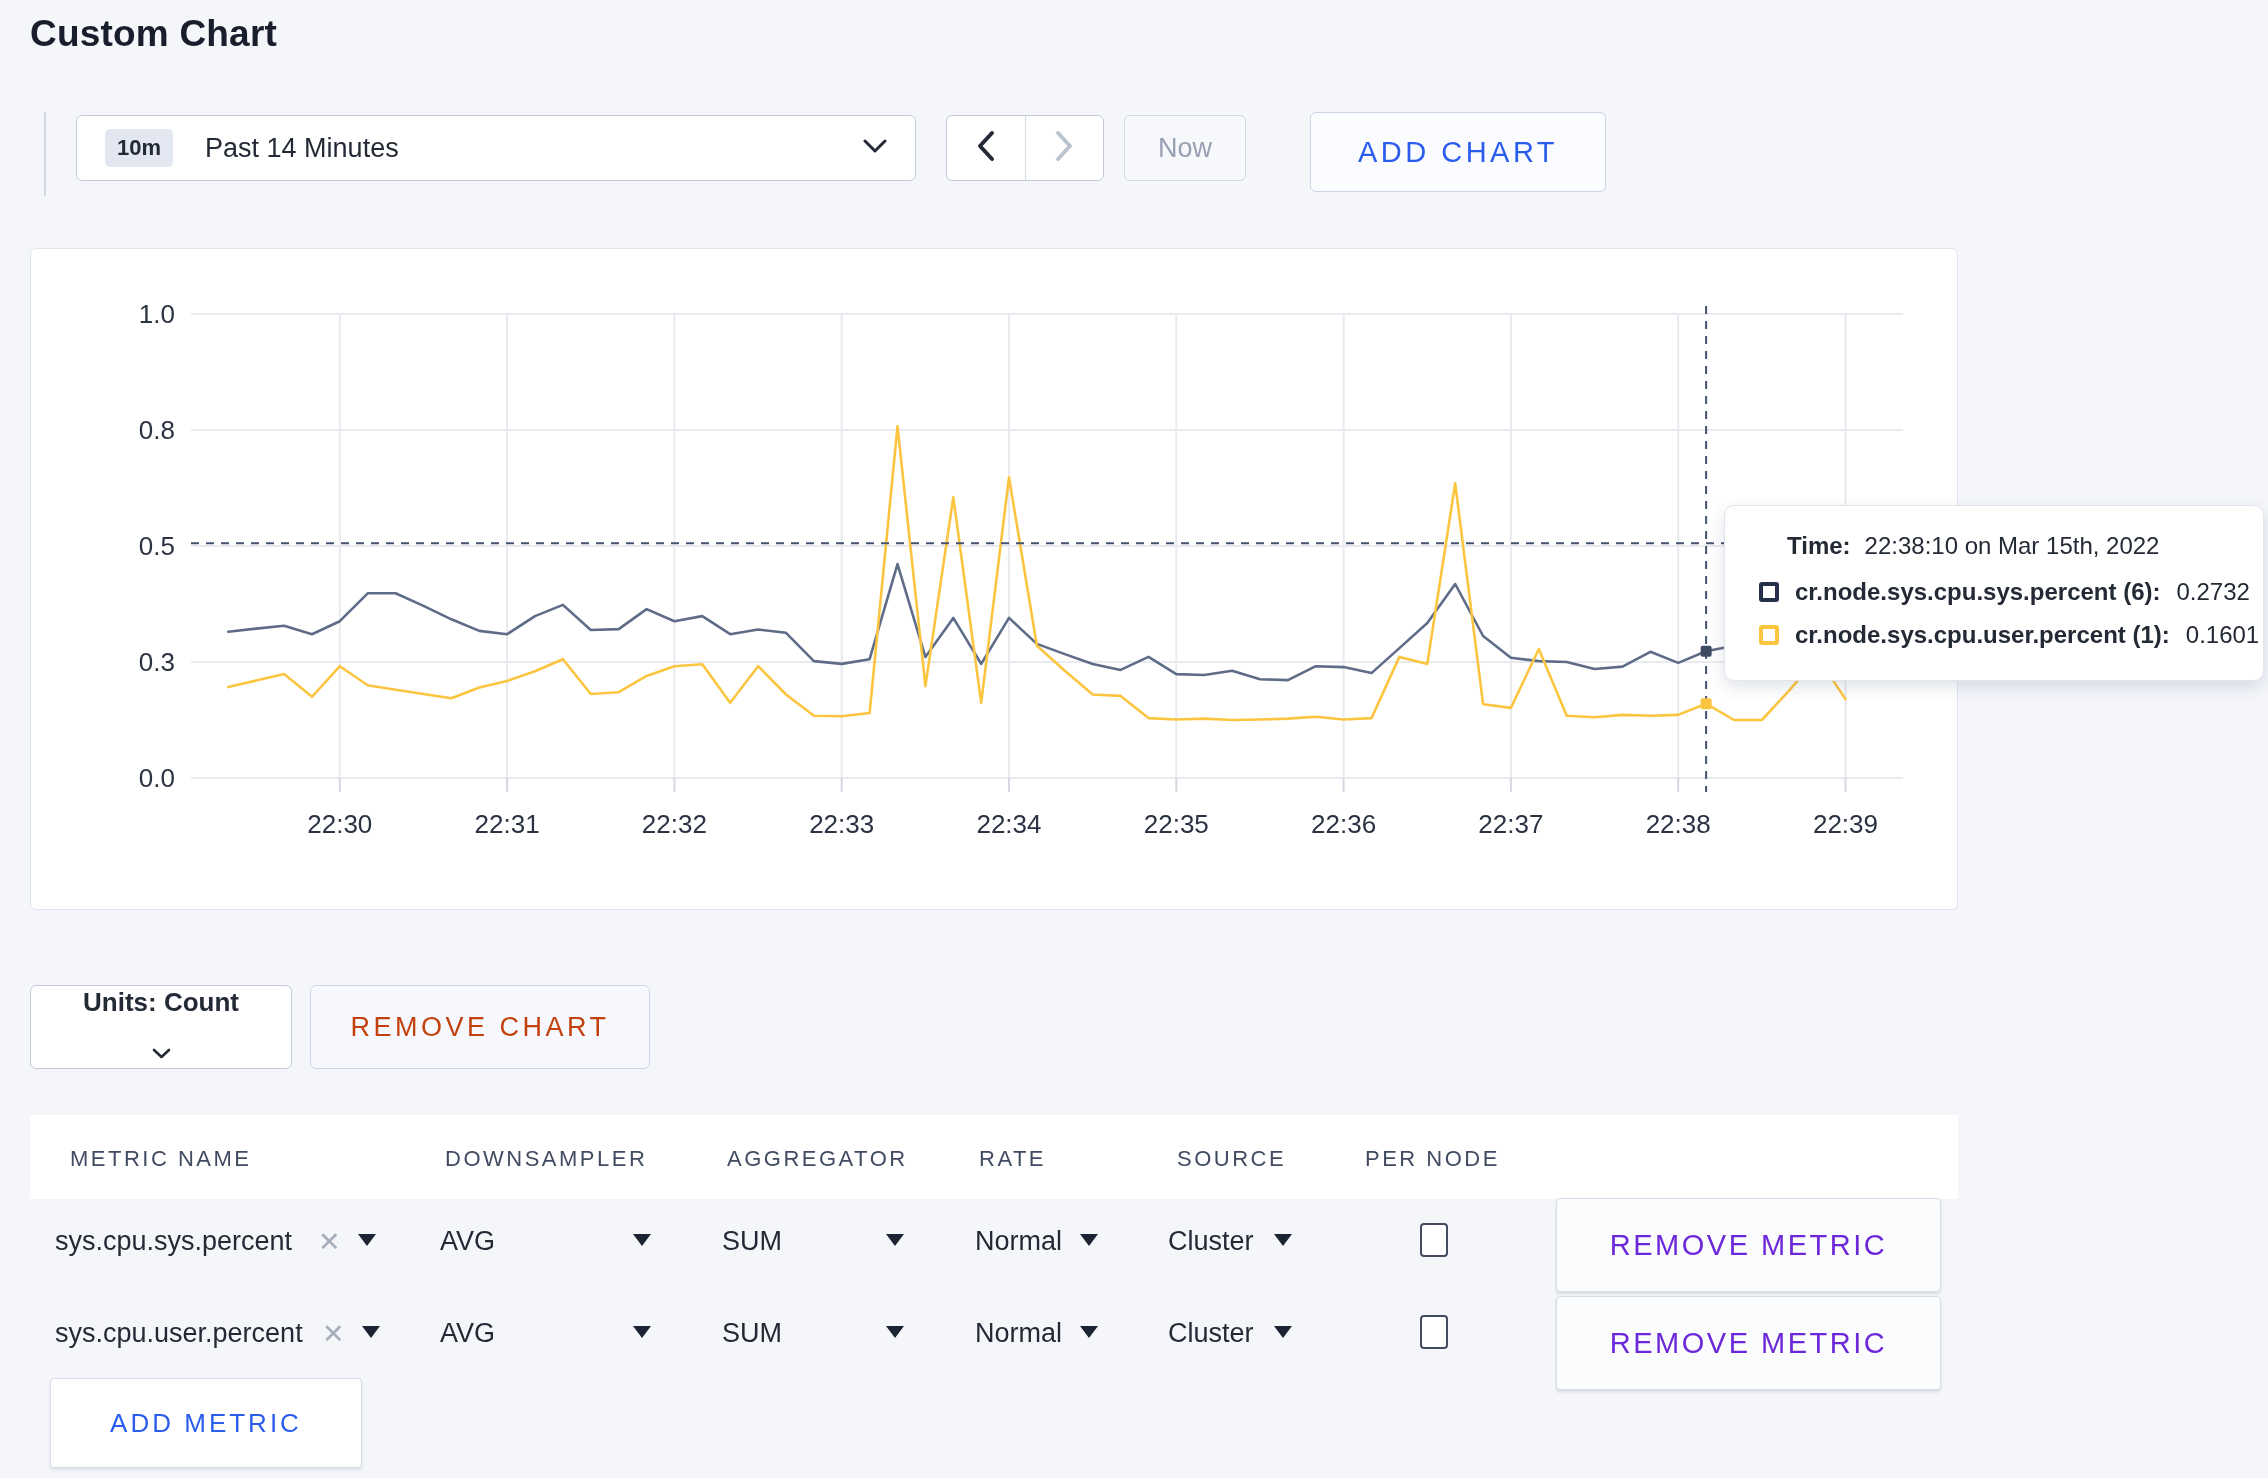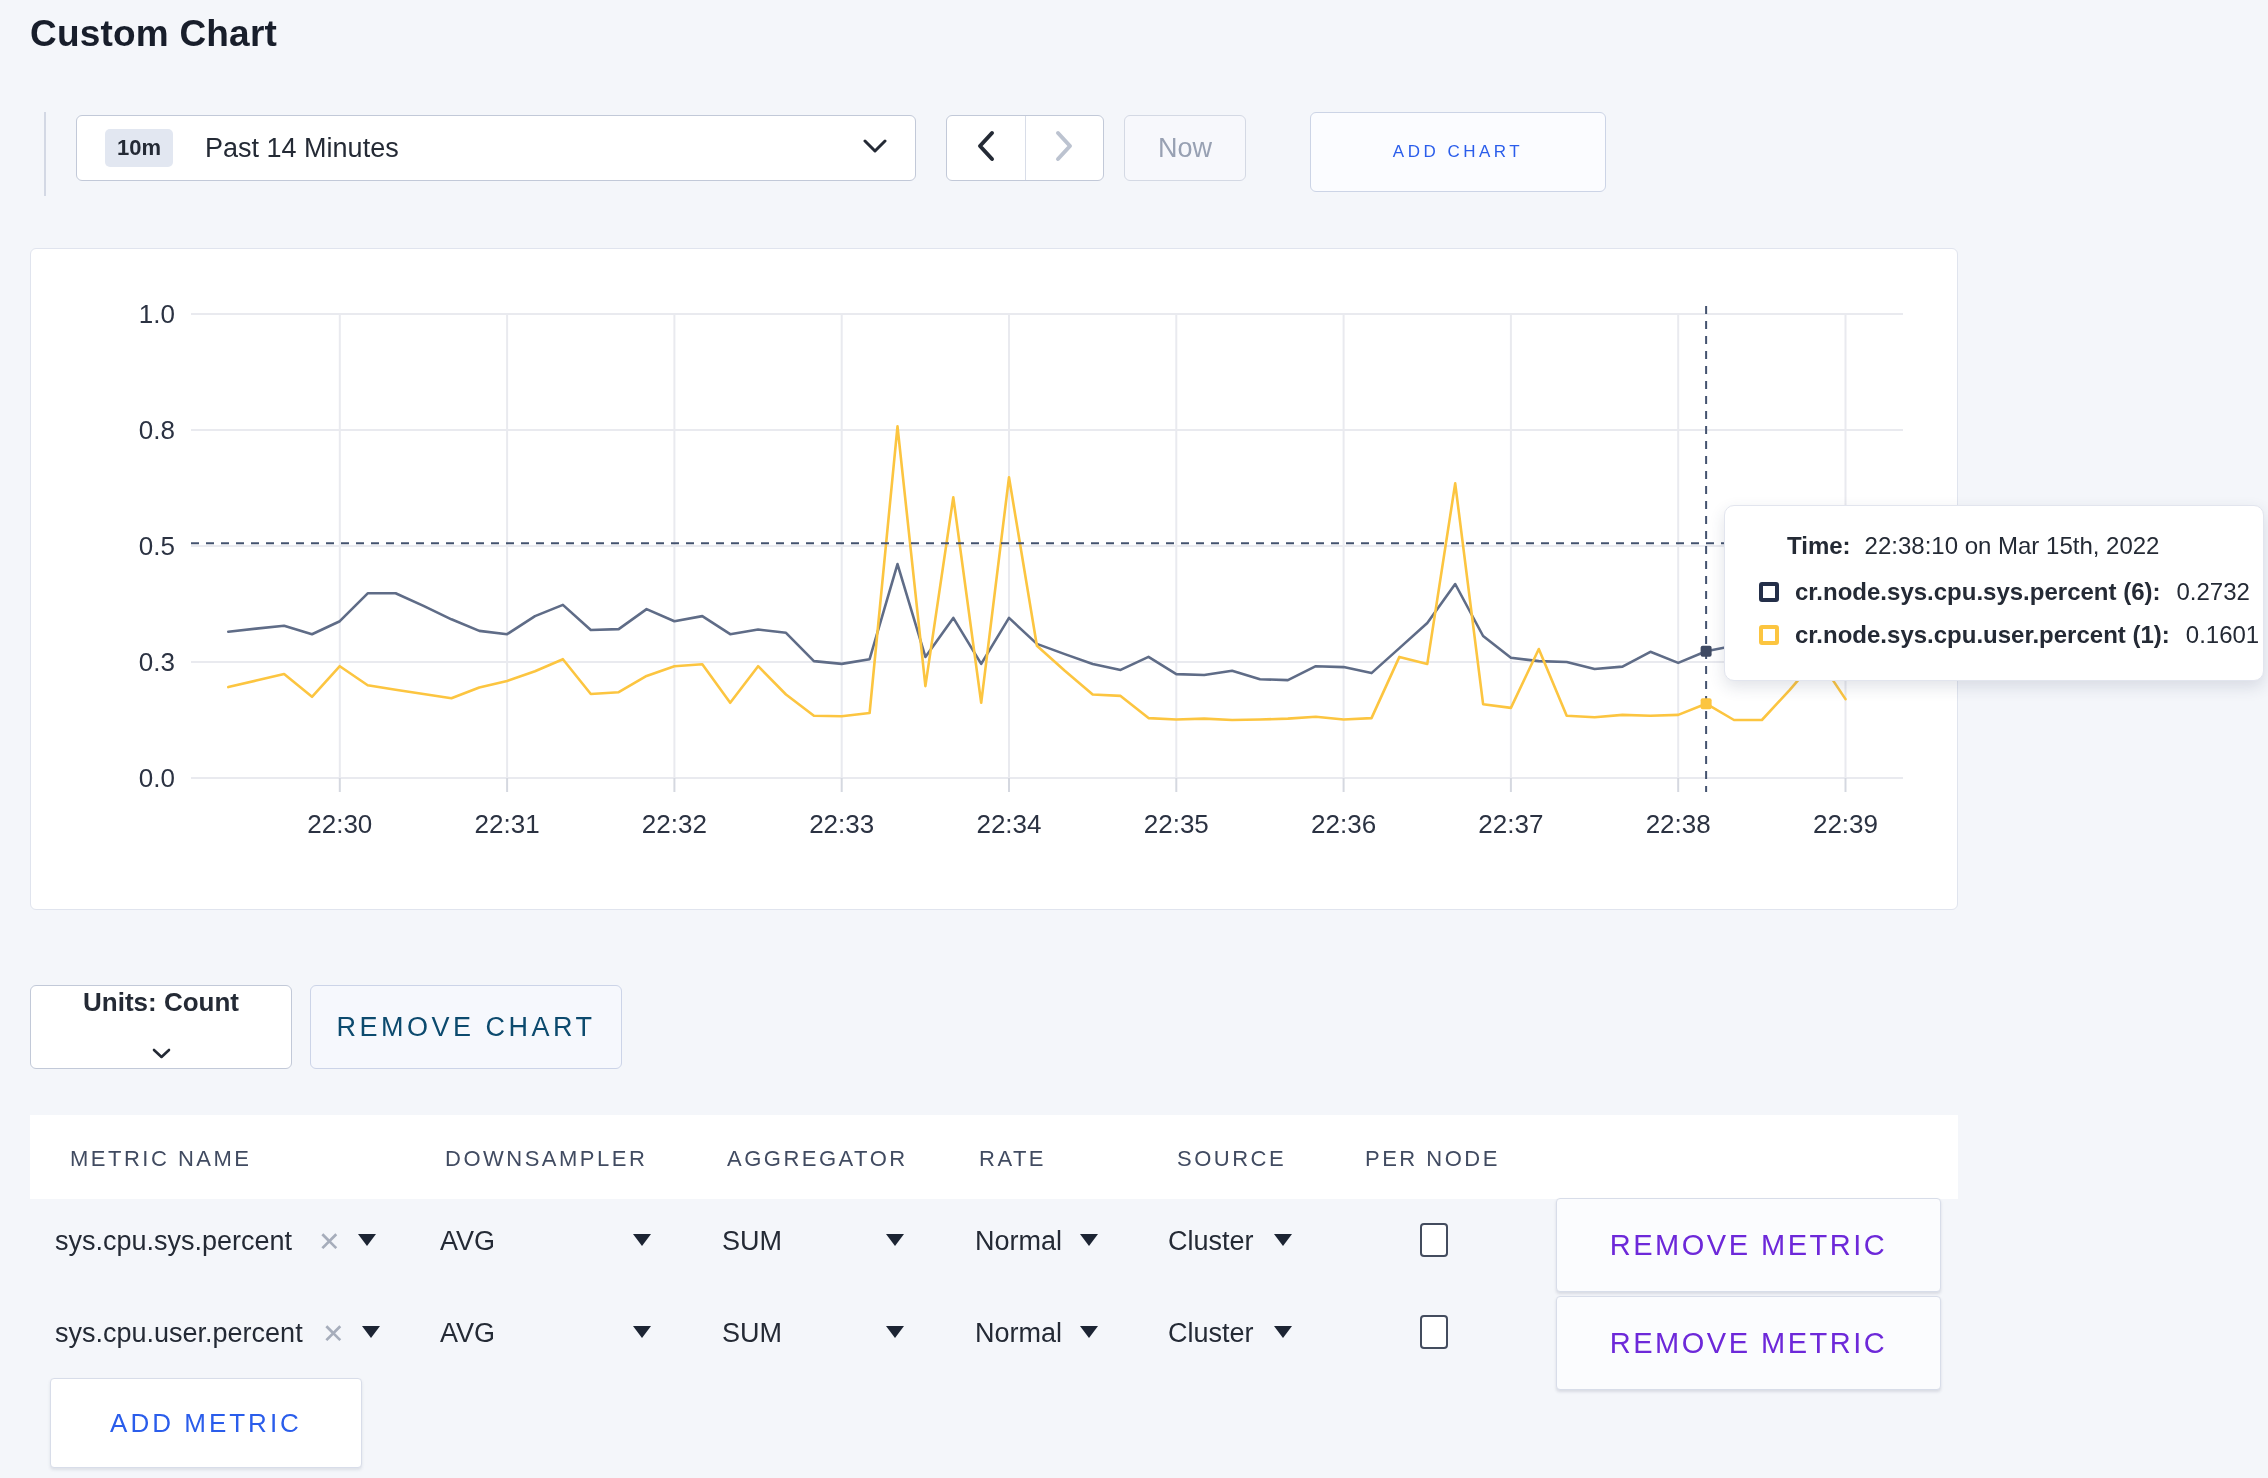--- a/index.html
+++ b/index.html
@@ -45,21 +45,21 @@
 
   .now-btn {
     position:absolute; left:1124px; top:115px; width:122px; height:66px;
     background:#f7f8fc; border:1.5px solid #d4d9e4; border-radius:6px;
     font-size:27px; color:#98a1b3; display:flex; align-items:center; justify-content:center;
     cursor:default;
   }
   .add-chart-btn {
     position:absolute; left:1310px; top:112px; width:296px; height:80px;
     background:#fbfcff; border:1.5px solid #ccd4e6; border-radius:6px;
-    color:#2a5deb; font-size:17px; letter-spacing:3.5px; font-weight:500;
+    color:#2a5deb; font-size:29px; letter-spacing:3.5px; font-weight:500;
     display:flex; align-items:center; justify-content:center; cursor:pointer;
   }
 
   
   .chart-card {
     position:absolute; left:30px; top:248px; width:1928px; height:662px;
     background:#fff; border:1.5px solid #e0e4ee; border-radius:6px;
   }
   #chart-svg { position:absolute; left:0; top:0; width:1928px; height:662px; }
 
@@ -81,23 +81,23 @@
   .tt-val { color:#242a35; }
 
   
   .units-btn {
     position:absolute; left:30px; top:985px; width:262px; height:84px;
     background:#fff; border:1.5px solid #c2c9d8; border-radius:6px;
     display:flex; align-items:center; justify-content:center; gap:18px;
     font-size:26px; font-weight:700; color:#242a35; cursor:pointer;flex-direction:column;
   }
   .remove-chart-btn {
-    position:absolute; left:310px; top:985px; width:312px; height:84px;
+    position:absolute; left:310px; top:985px; width:340px; height:84px;
     background:#f6f8fd; border:1.5px solid #ccd4e8; border-radius:6px;
-    color:#0c4a6e; font-size:27px; letter-spacing:3.5px; font-weight:500;
+    color:#c2410c; font-size:27px; letter-spacing:3.5px; font-weight:500;
     display:flex; align-items:center; justify-content:center; cursor:pointer;
   }
 
   
   .table-header-band {
     position:absolute; left:30px; top:1115px; width:1928px; height:84px; background:#fff;
   }
   .th {
     position:absolute; top:1146px; font-size:22px; letter-spacing:2.5px;
     color:#414b61; font-weight:500;

